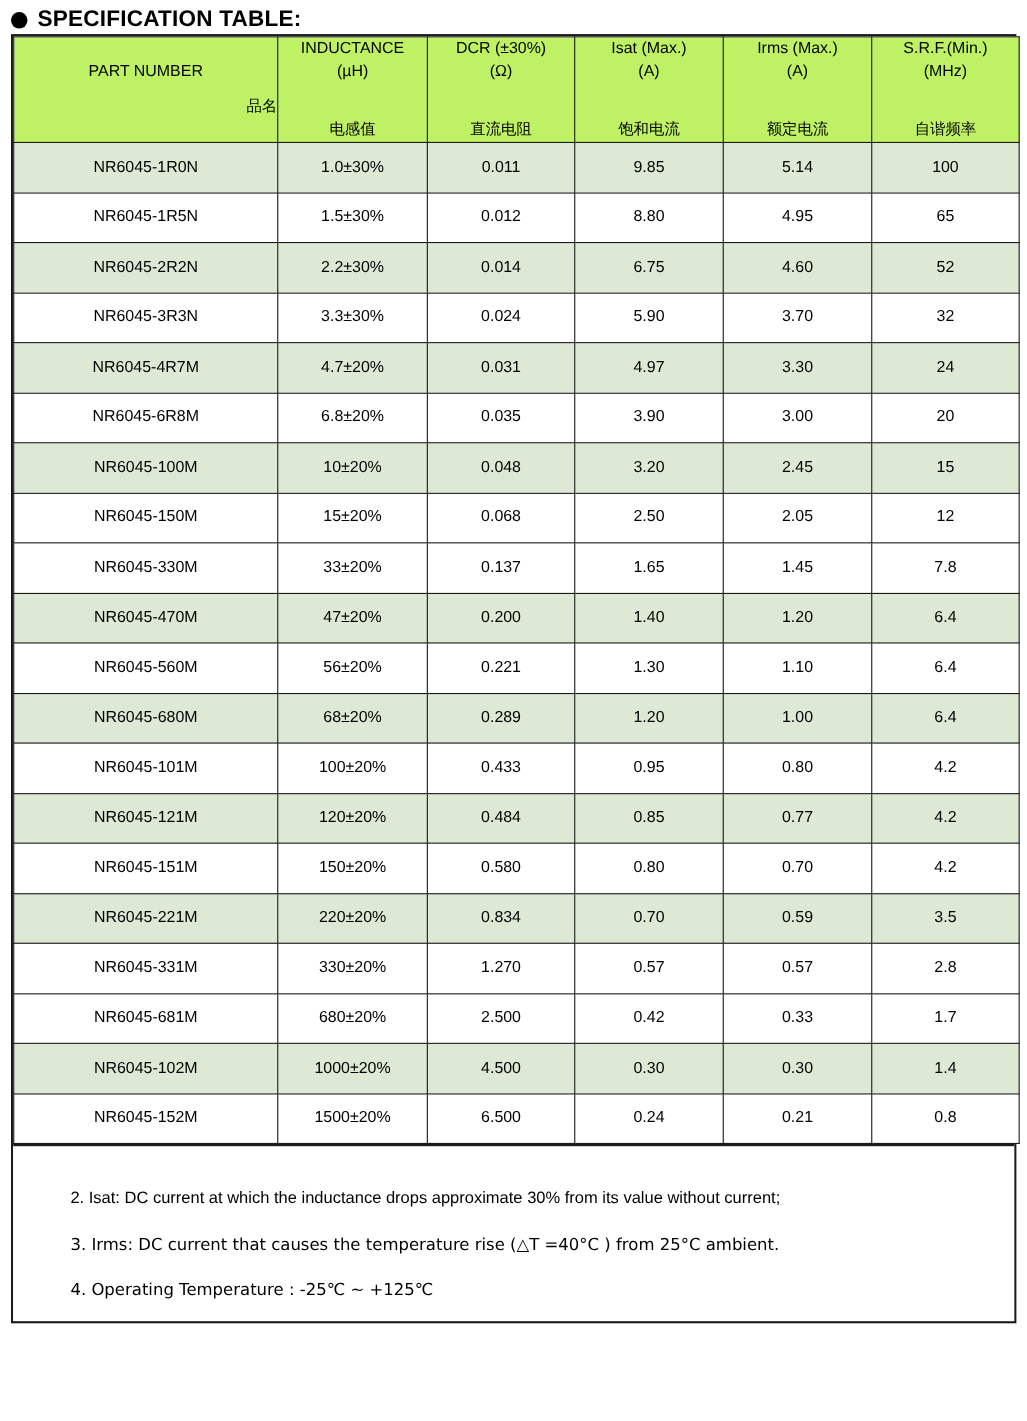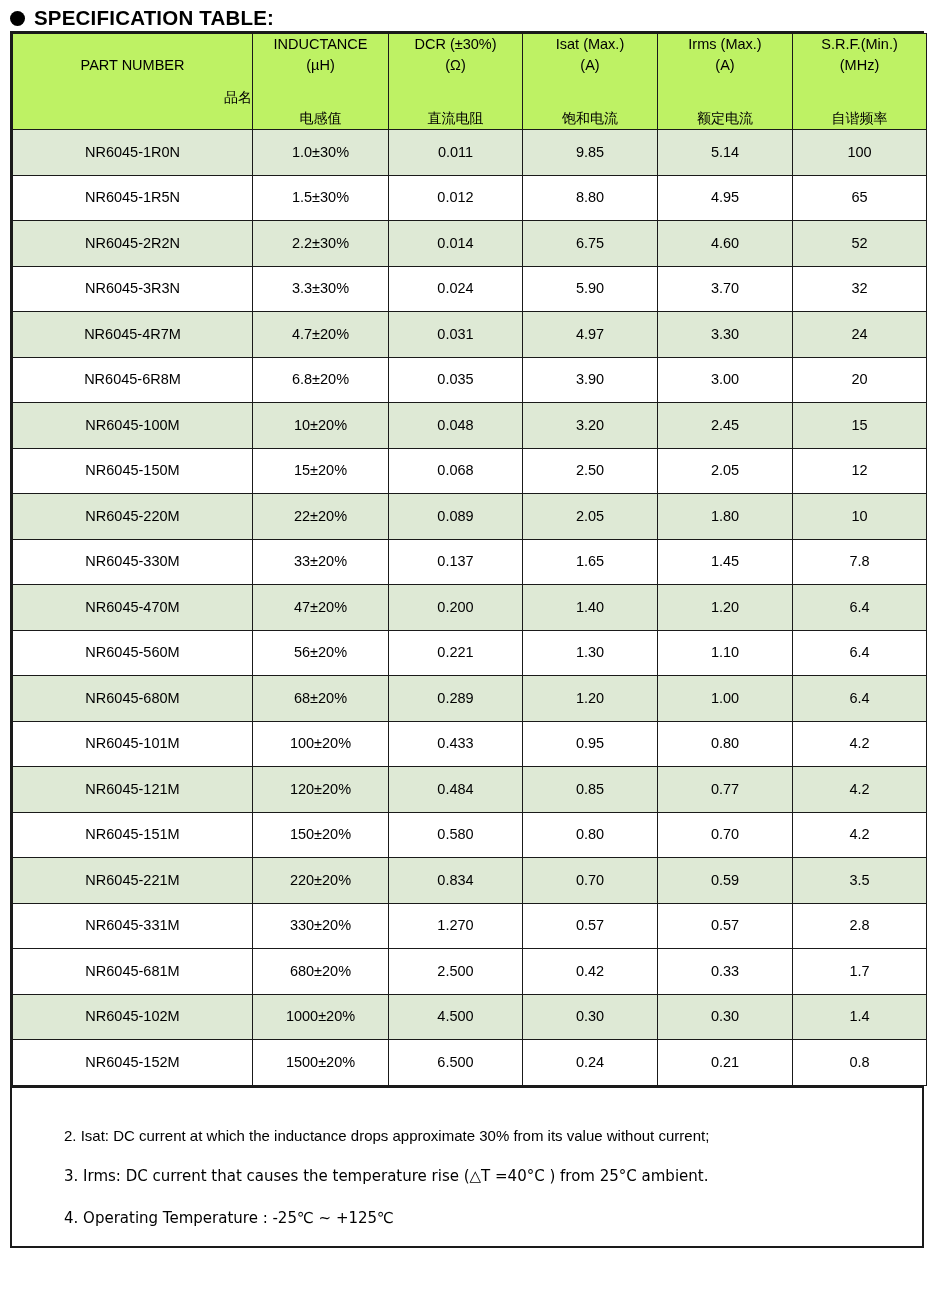--- a/index.html
+++ b/index.html
@@ -235,28 +235,20 @@
             <td>15</td>
           </tr>
           <tr class="plain">
             <td>NR6045-150M</td>
             <td>15±20%</td>
             <td>0.068</td>
             <td>2.50</td>
             <td>2.05</td>
             <td>12</td>
           </tr>
-          <tr class="shade">
-            <td>NR6045-220M</td>
-            <td>22±20%</td>
-            <td>0.089</td>
-            <td>2.05</td>
-            <td>1.80</td>
-            <td>10</td>
-          </tr>
           <tr class="plain">
             <td>NR6045-330M</td>
             <td>33±20%</td>
             <td>0.137</td>
             <td>1.65</td>
             <td>1.45</td>
             <td>7.8</td>
           </tr>
           <tr class="shade">
             <td>NR6045-470M</td>

